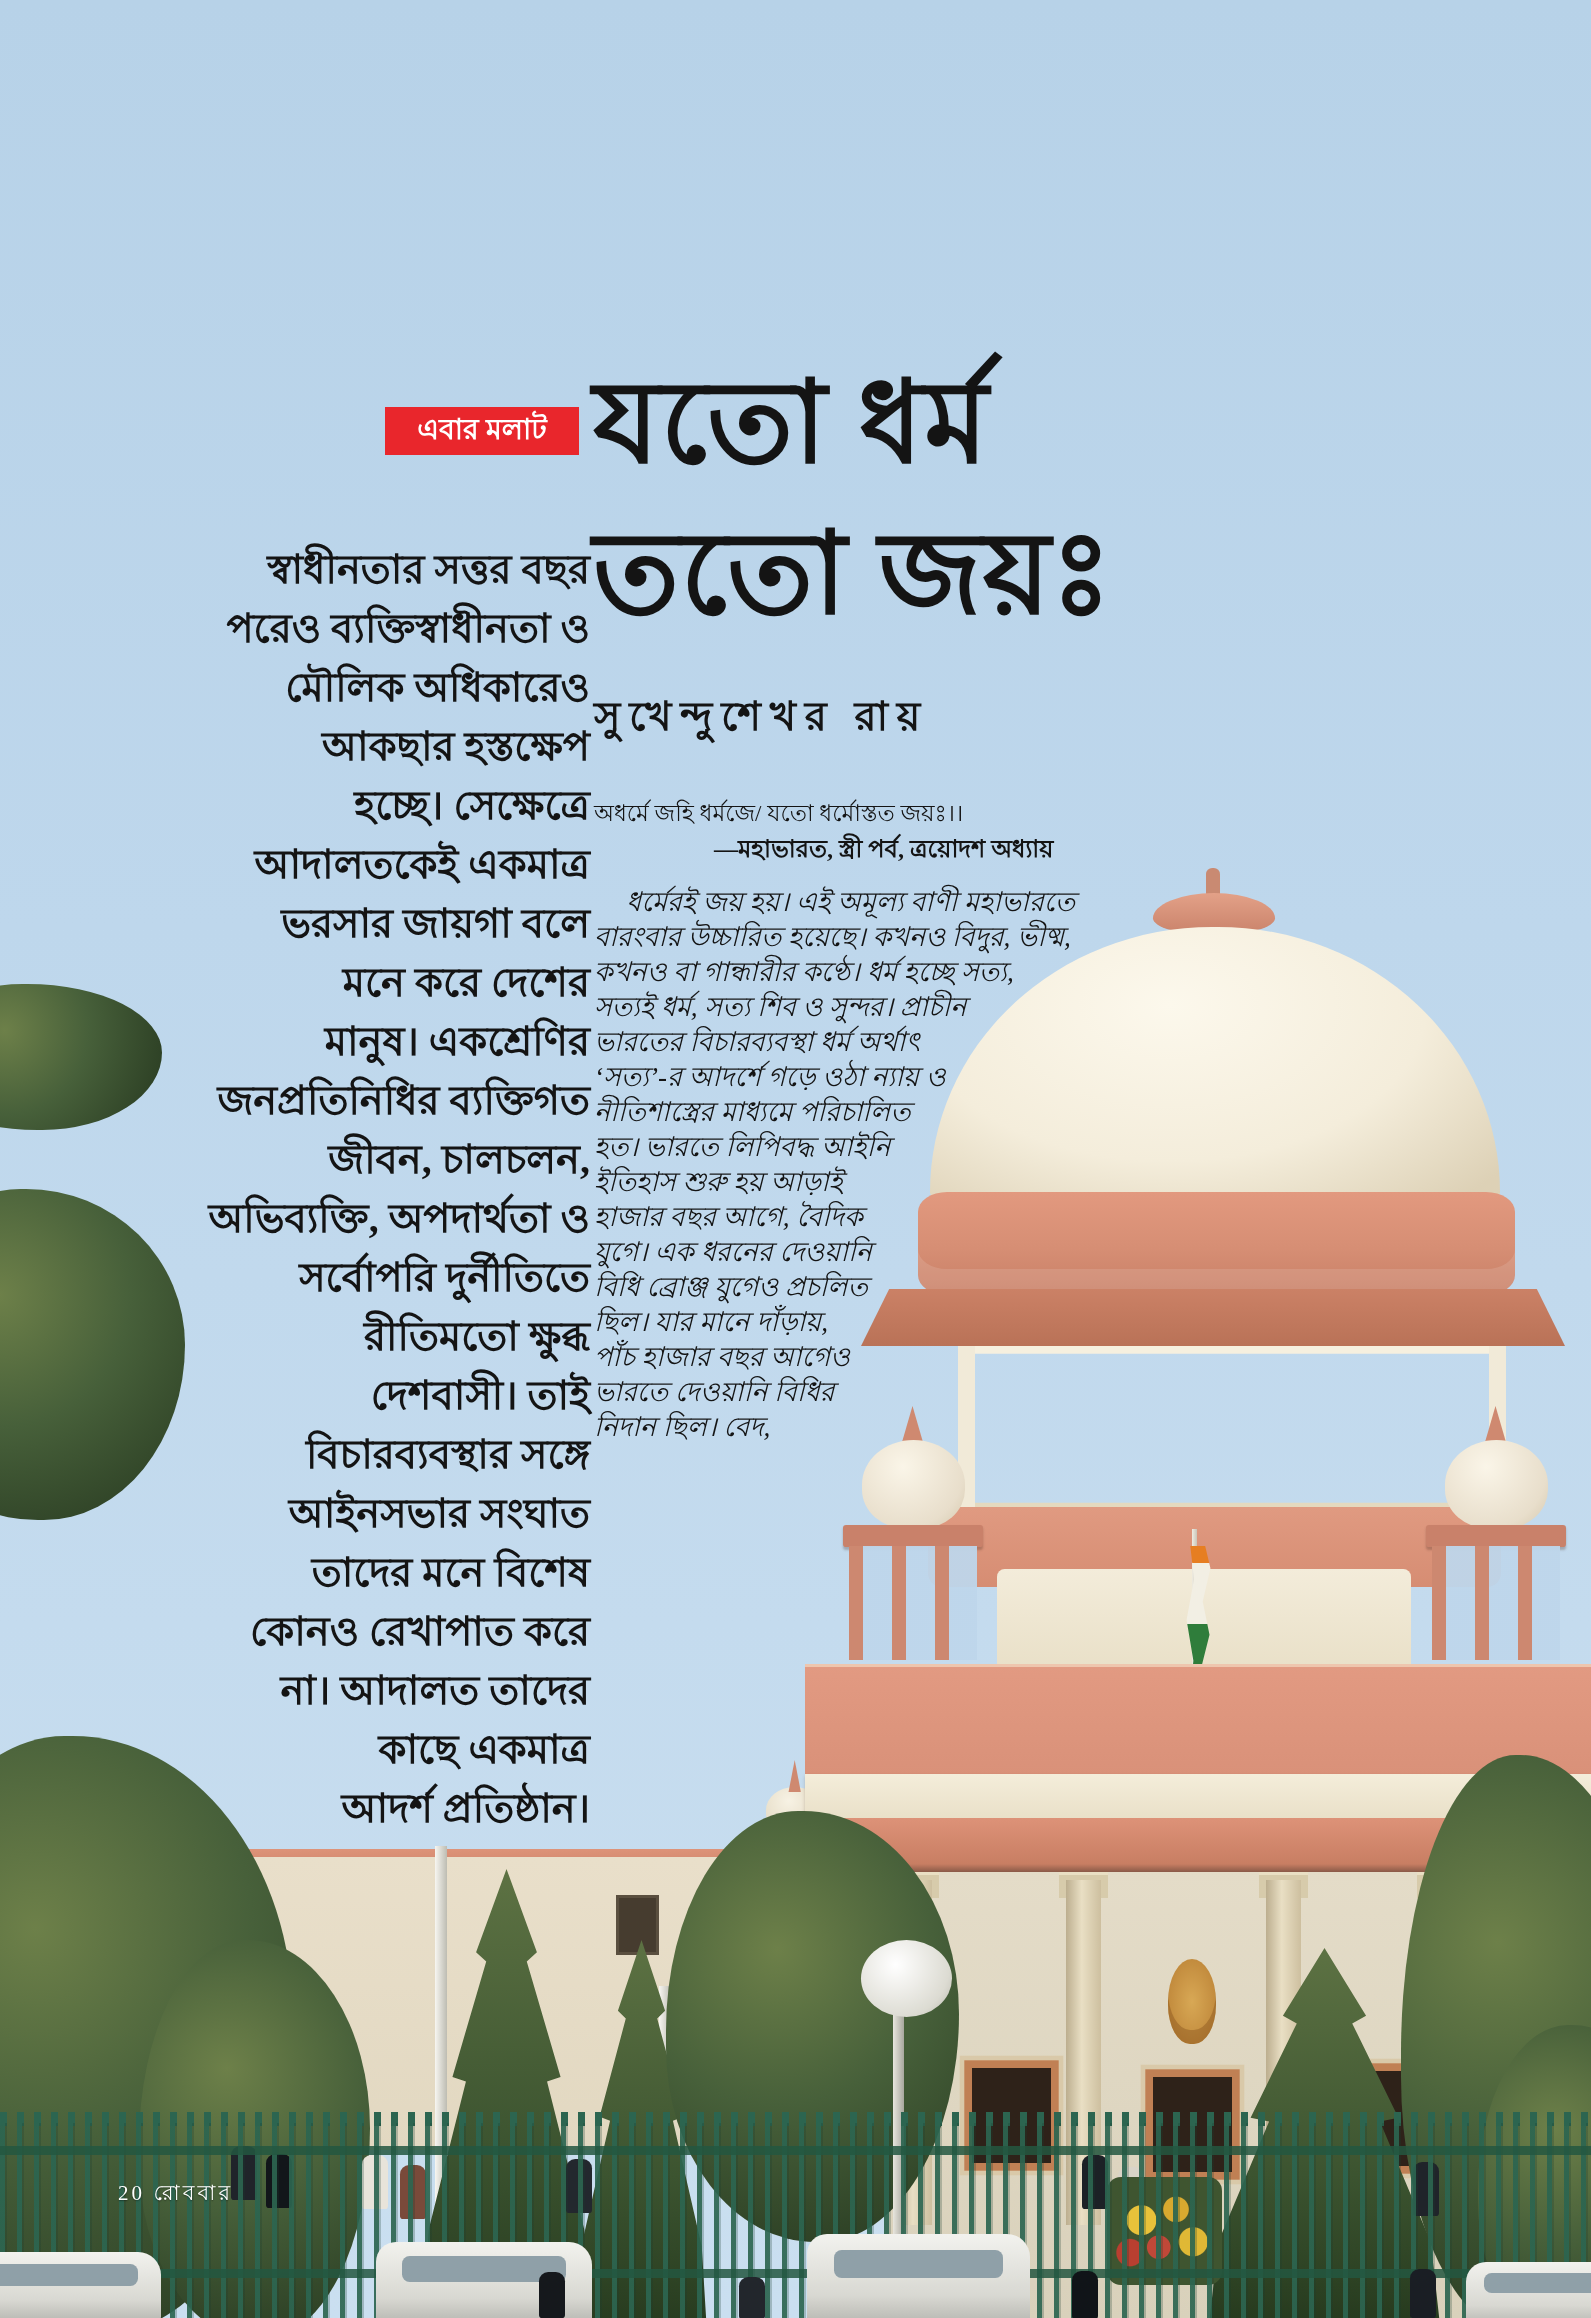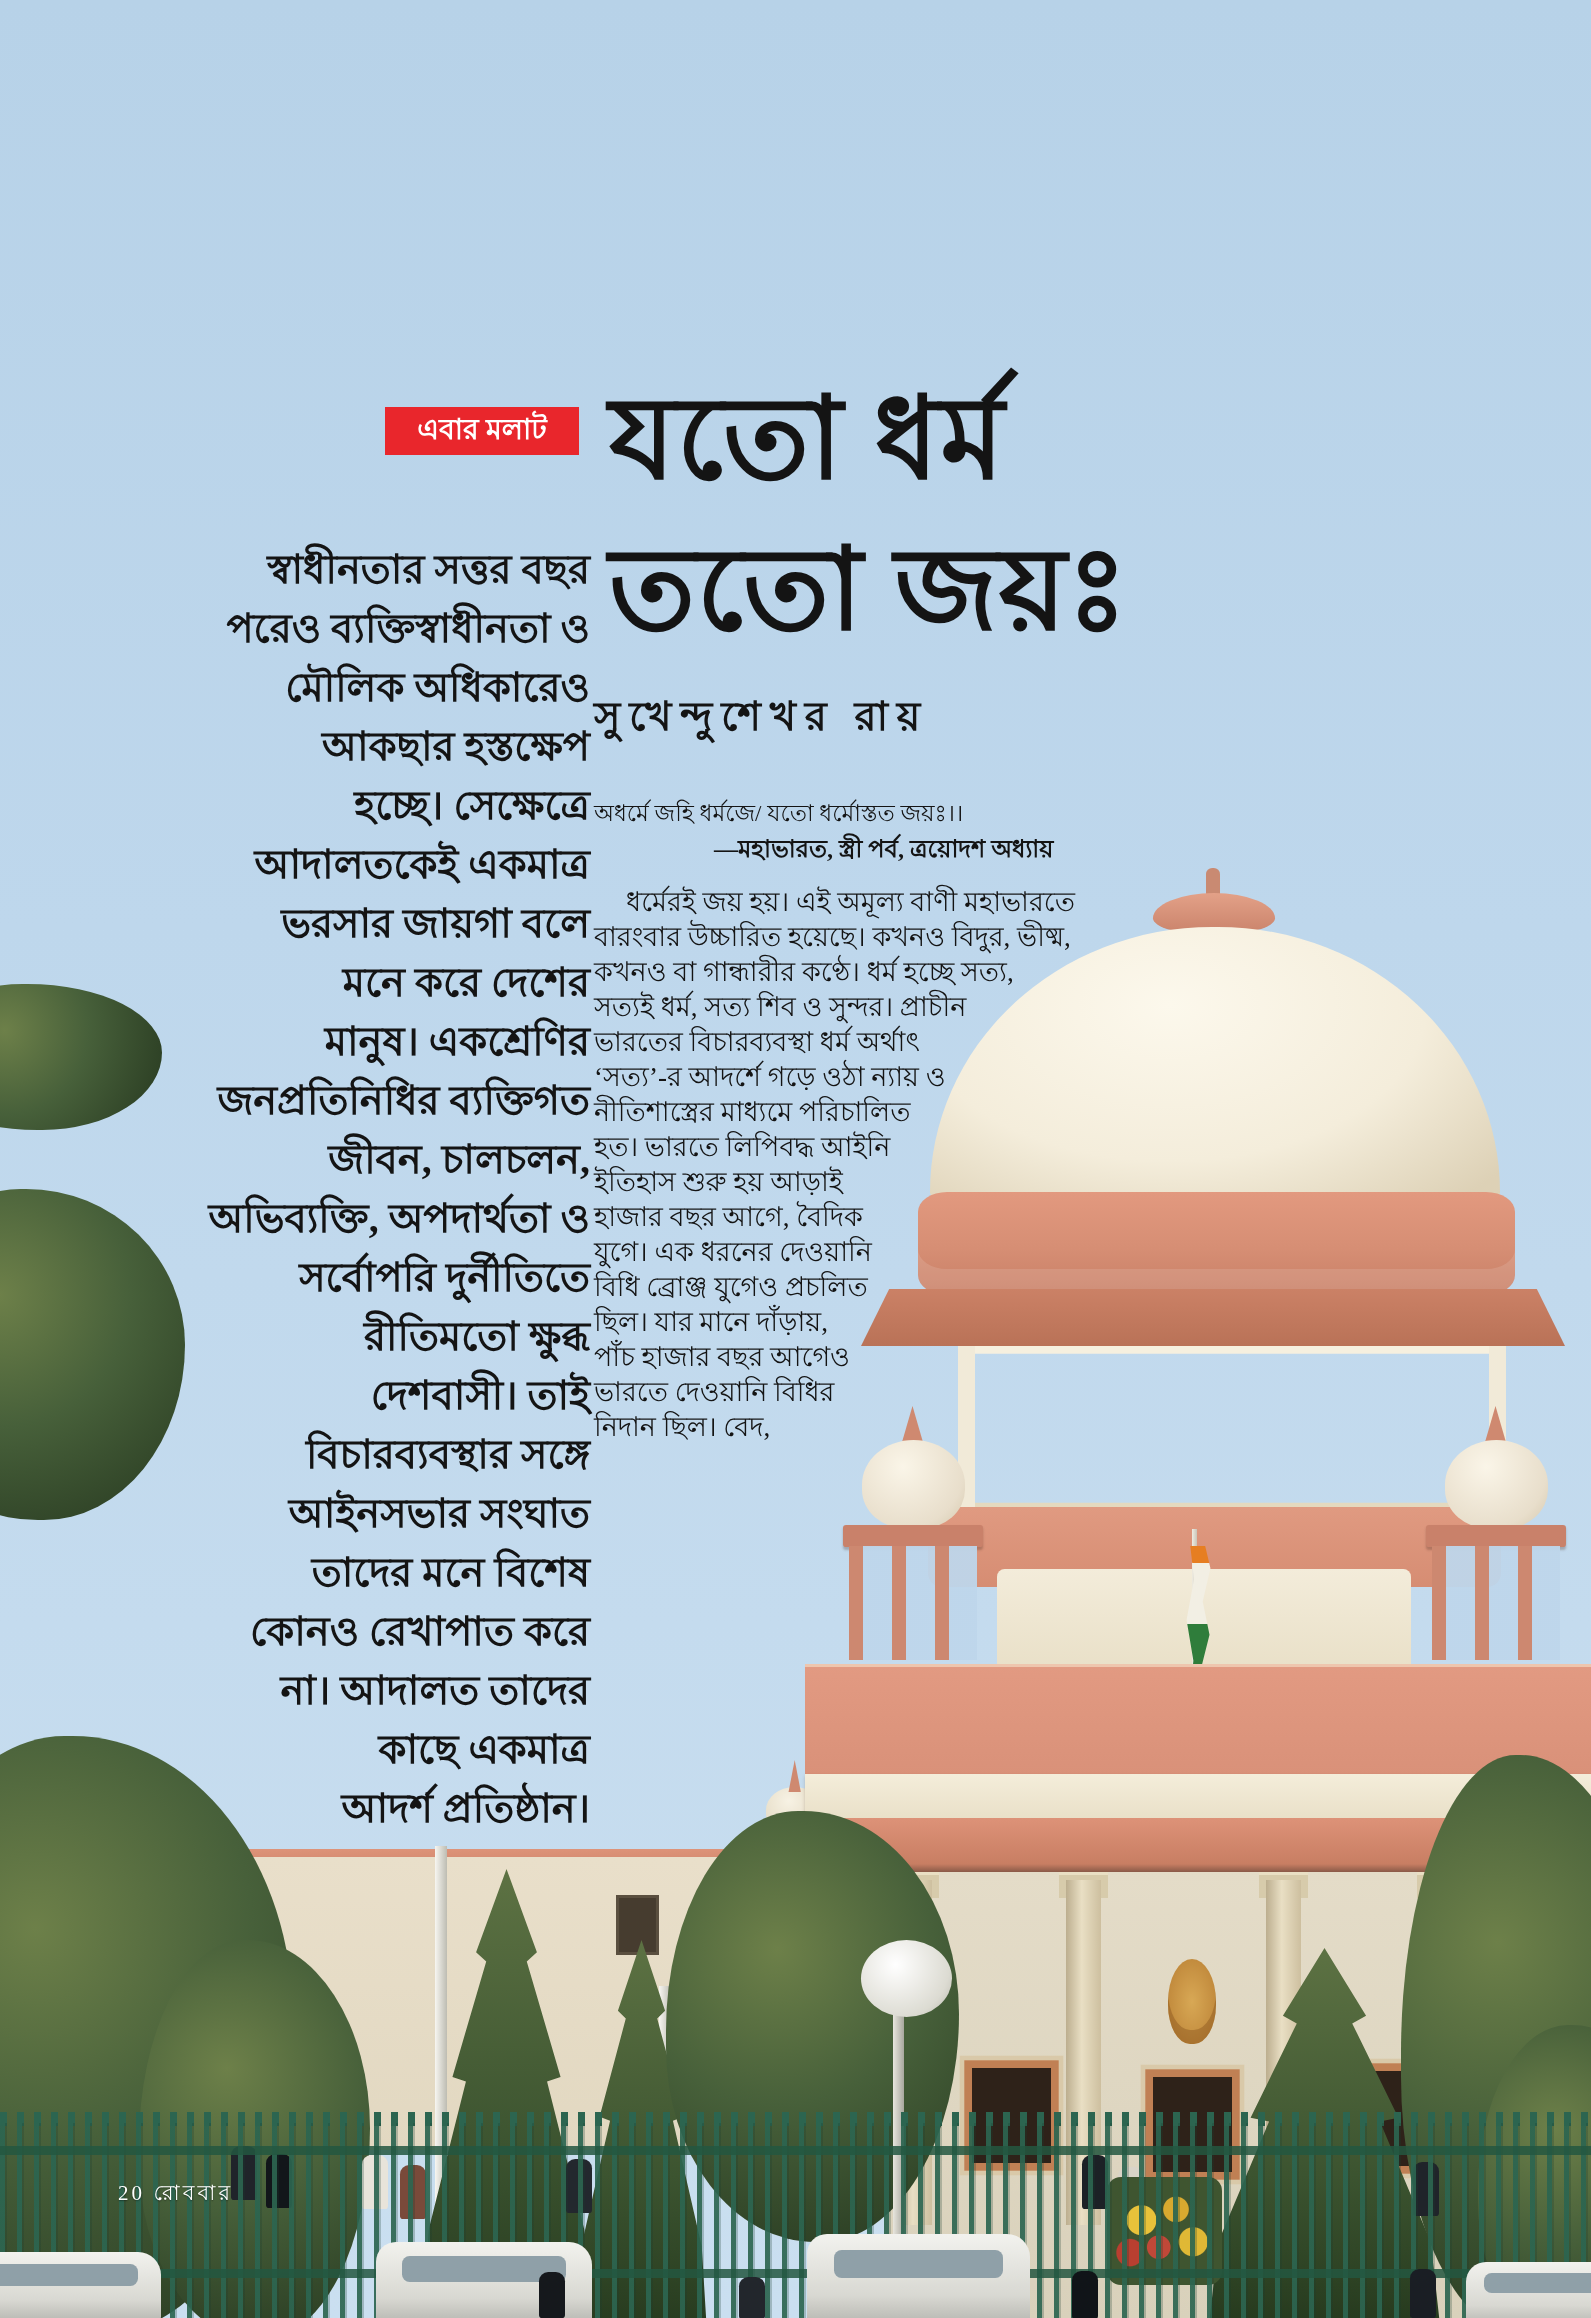--- a/index.html
+++ b/index.html
@@ -95,21 +95,21 @@
   .badge{left:385px;top:407px;width:194px;height:48px;background:#e9262c;
          display:flex;align-items:center;justify-content:center;}
   .badge span{color:#ffffff;font-size:28.5px;font-weight:700;}
   .headline{left:593px;top:348px;font-size:115px;line-height:151px;font-weight:700;white-space:pre-line;letter-spacing:1.5px;}
   .byline{left:594px;top:685px;font-size:40px;font-weight:700;letter-spacing:0.22em;}
   .quote{left:594px;top:798px;font-size:23px;line-height:31px;}
   .attrib{left:714px;top:830px;font-size:24px;font-weight:600;}
   .lede{left:45px;top:540px;width:545px;font-size:40px;line-height:59px;font-weight:600;
         text-align:right;white-space:pre-line;}
   .bodycol{left:594px;top:885px;width:531px;font-size:27px;line-height:35px;
-        white-space:pre-line;text-indent:32px;}
+        white-space:pre-line;text-indent:32px;font-style:italic;}
   .footer{left:118px;top:2177px;font-size:21px;color:#ffffff;letter-spacing:3.1px;
         text-shadow:0 0.8px 1.5px rgba(0,0,0,.4);z-index:30;}
   .z1{z-index:1}.z2{z-index:2}.z3{z-index:3}.z4{z-index:4}.z5{z-index:5}
   .z6{z-index:6}.z7{z-index:7}.z8{z-index:8}.z10{z-index:10}.z20{z-index:20}
 </style>
 </head>
 <body>
 
 <div class="page">
 
@@ -225,21 +225,21 @@
     <div class="ph person z10" style="left:539px;top:2272px;background:#15181c;height:46px;"></div>
     <div class="ph person z10" style="left:739px;top:2277px;background:#22262c;height:42px;"></div>
     <div class="ph person z10" style="left:1072px;top:2271px;background:#101418;height:48px;"></div>
     <div class="ph person z10" style="left:1410px;top:2269px;background:#1a1e24;height:49px;"></div>
   </div>
 
   <div class="txt badge z20">
     <span>এবার মলাট</span>
   </div>
 
-  <h1 class="txt headline z20" style="margin:16px;">যতো ধর্ম
+  <h1 class="txt headline z20" style="margin:0;">যতো ধর্ম
 ততো জয়ঃ</h1>
 
   <div class="txt byline z20">সুখেন্দুশেখর রায়</div>
 
   <div class="txt quote z20">অধর্মে জহি ধর্মজে/ যতো ধর্মোস্তত জয়ঃ।।</div>
   <div class="txt attrib z20">—মহাভারত, স্ত্রী পর্ব, ত্রয়োদশ অধ্যায়</div>
 
   <div class="txt lede z20">স্বাধীনতার সত্তর বছর
 পরেও ব্যক্তিস্বাধীনতা ও
 মৌলিক অধিকারেও

